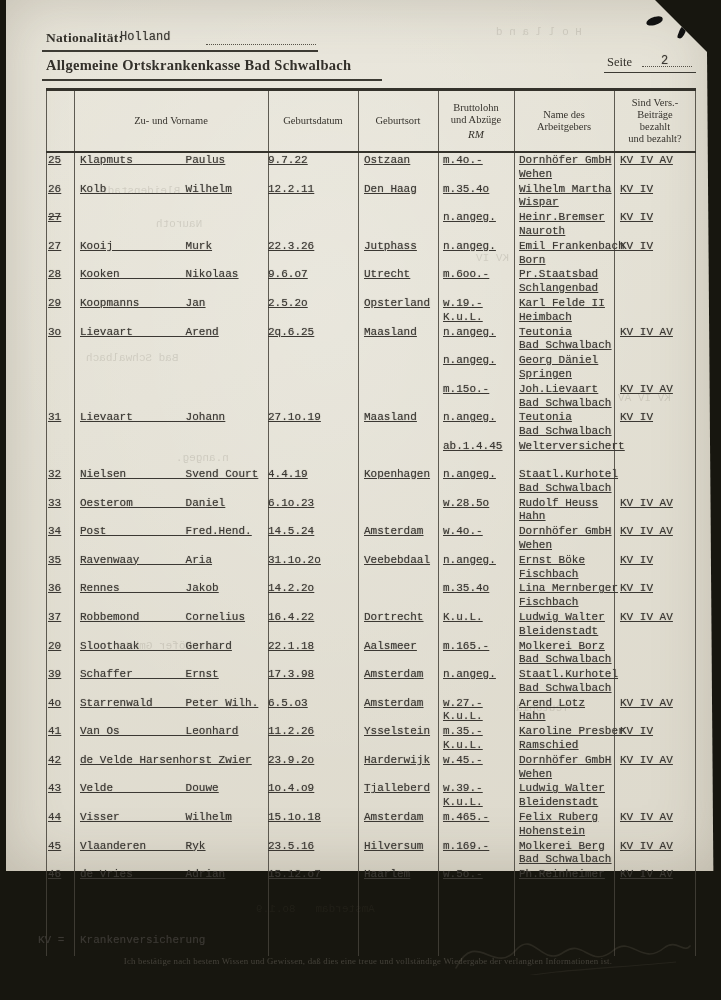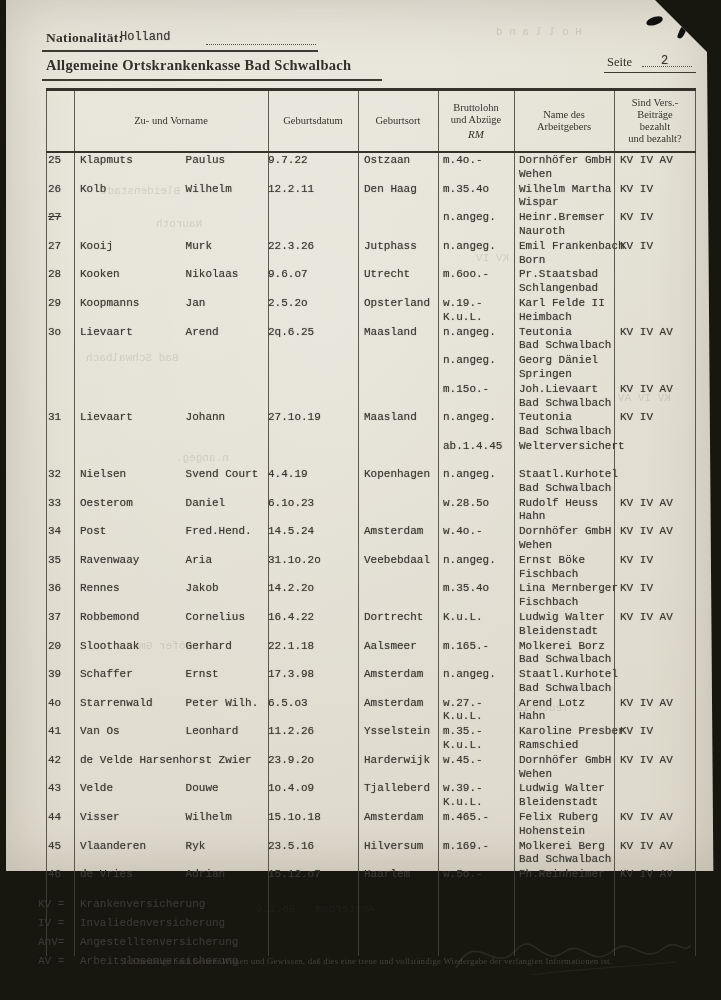--- a/index.html
+++ b/index.html
@@ -27,31 +27,31 @@
 
   
   .table{position:absolute;left:40px;top:88px;width:650px;height:865px;border-top:3px solid #34322b;}
   .thead{position:absolute;left:0;top:0;width:650px;height:60px;border-bottom:2px solid #34322b;
          display:grid;grid-template-columns:28px 194px 90px 80px 76px 100px 1fr;}
   .thead .hcell{display:flex;flex-direction:column;align-items:center;justify-content:center;
          font-size:10.5px;line-height:12px;text-align:center;color:#36332d;}
   .rm{font-style:italic;font-size:11px;margin-top:2px;}
   .tbody{position:absolute;left:0;top:62px;width:650px;}
   .row{display:grid;grid-template-columns:28px 194px 90px 80px 76px 100px 1fr;min-height:28px;
-       font-size:11px;line-height:13.8px;}
+       font-size:11px;line-height:13.8px;text-decoration:underline;}
   .row .cell{white-space:pre;overflow:visible;padding-top:1px;}
   .c-no{padding-left:2px;}
   .c-name{padding-left:6px;}
   .c-date{}
   .c-place{padding-left:6px;}
   .c-wage{padding-left:5px;}
   .c-emp{padding-left:5px;}
   .c-ins{padding-left:6px;}
   .struck{text-decoration:line-through;}
-  .legend-row{display:grid;grid-template-columns:34px 1fr;font-size:11px;line-height:19px;}
+  .legend-row{display:grid;grid-template-columns:34px 1fr;font-size:11px;line-height:19px;margin-top:36px;}
   .legend-key{margin-left:-8px;white-space:pre;}
 
   
   .footer{position:absolute;left:72px;top:956px;width:580px;font-size:8.8px;color:#45423a;
           letter-spacing:.2px;text-align:center;}
 
   
   .ghost{position:absolute;font-family:"Liberation Mono",monospace;font-size:11px;
          color:rgba(85,80,70,.16);transform:scaleX(-1);filter:blur(.3px);white-space:pre;}
   .speck{position:absolute;background:#111;border-radius:60% 40% 55% 45%;}

